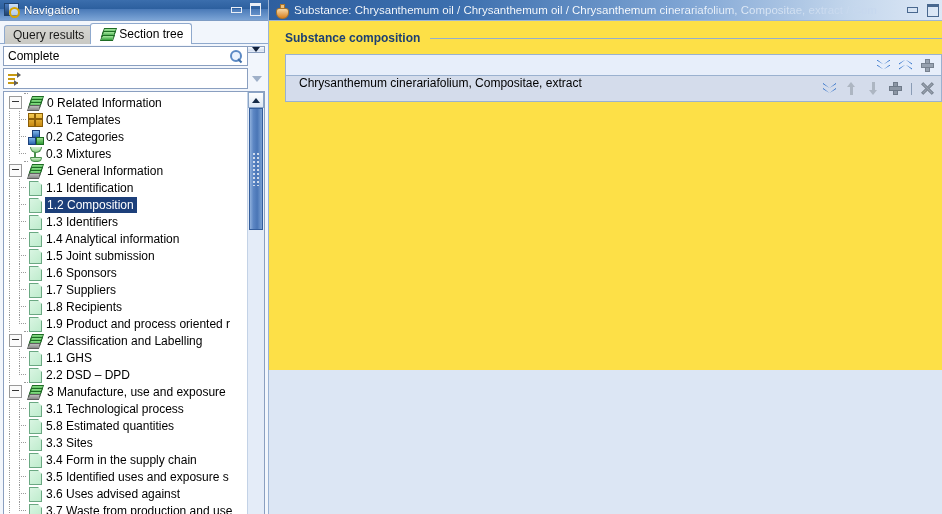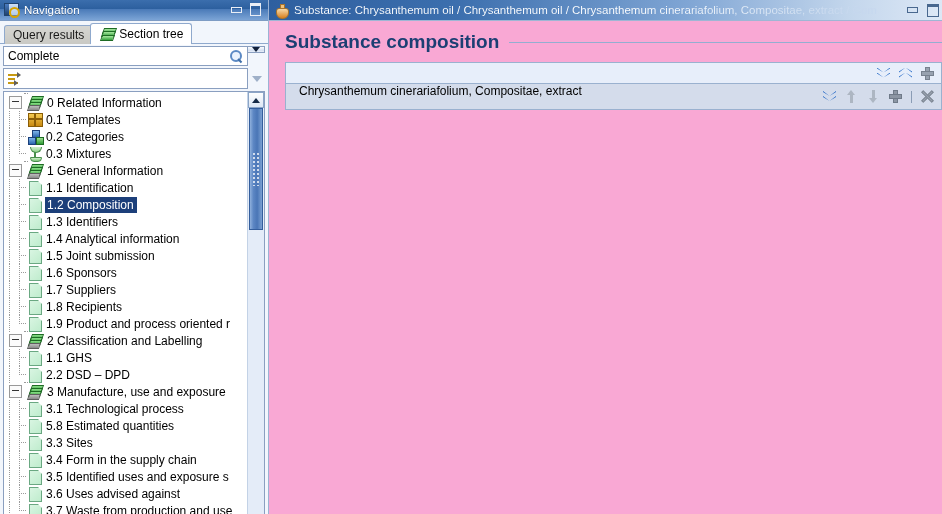--- a/index.html
+++ b/index.html
@@ -475,23 +475,23 @@
     height: 34px;
     background-image:
       radial-gradient(circle, rgba(255,255,255,.85) 0.8px, transparent 1px);
     background-size: 4px 4px;
     opacity: .85;
   }
 
   
   .content-panel {
     flex: 1 1 auto;
-    height: 514px;
-    box-sizing: border-box;
-    background: #f9a8d4;
+    height: 370px;
+    box-sizing: border-box;
+    background: #fde047;
     display: flex;
     flex-direction: column;
     position: relative;
     overflow: hidden;
   }
   .doc-titlebar {
     height: 21px;
     box-sizing: border-box;
     background: linear-gradient(to right, #2e5f9f 0%, #3c6fae 28%, #7fa5d4 62%, #c3d6ec 86%, #dde8f6 100%);
     display: flex;
@@ -532,21 +532,21 @@
     box-sizing: border-box;
     overflow: hidden;
   }
   .section-head {
     display: flex;
     align-items: center;
     margin-bottom: 9px;
     padding-right: 0px;
   }
   .section-title {
-    font-size: 19px;
+    font-size: 12px;
     font-weight: bold;
     color: #1c3f73;
     white-space: nowrap;
     flex: 0 0 auto;
   }
   .section-rule {
     flex: 1 1 auto;
     height: 1px;
     background: #93aed0;
     margin-left: 10px;

